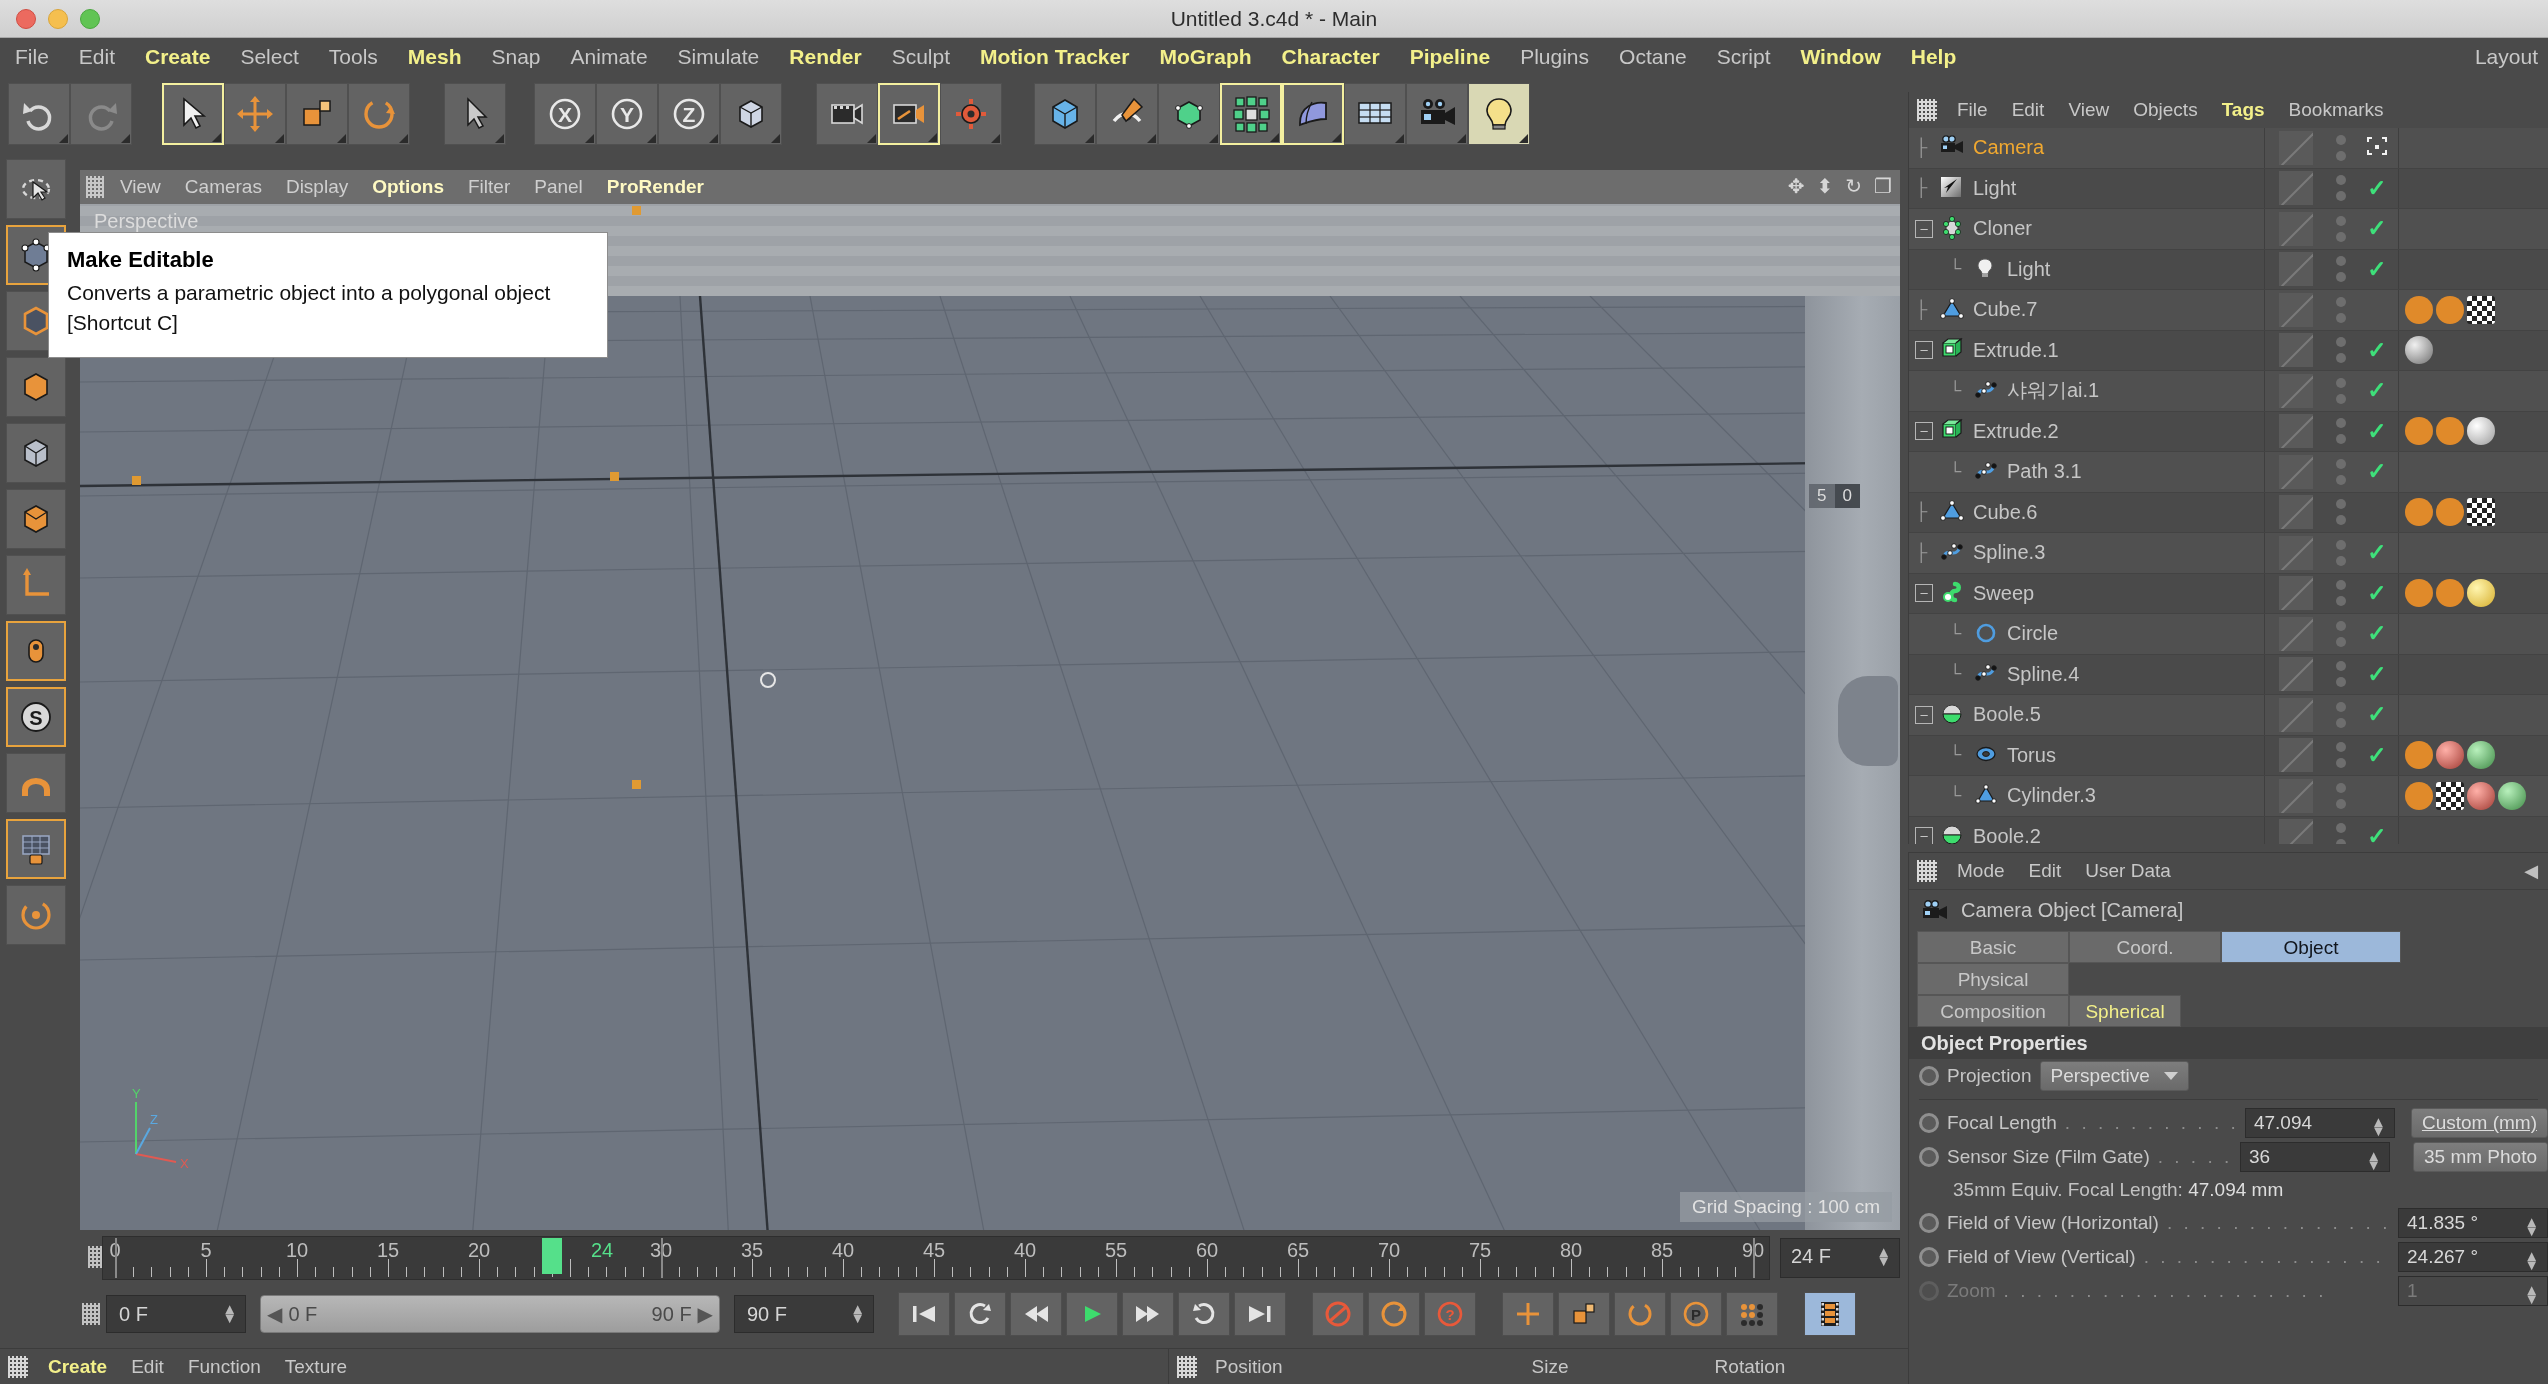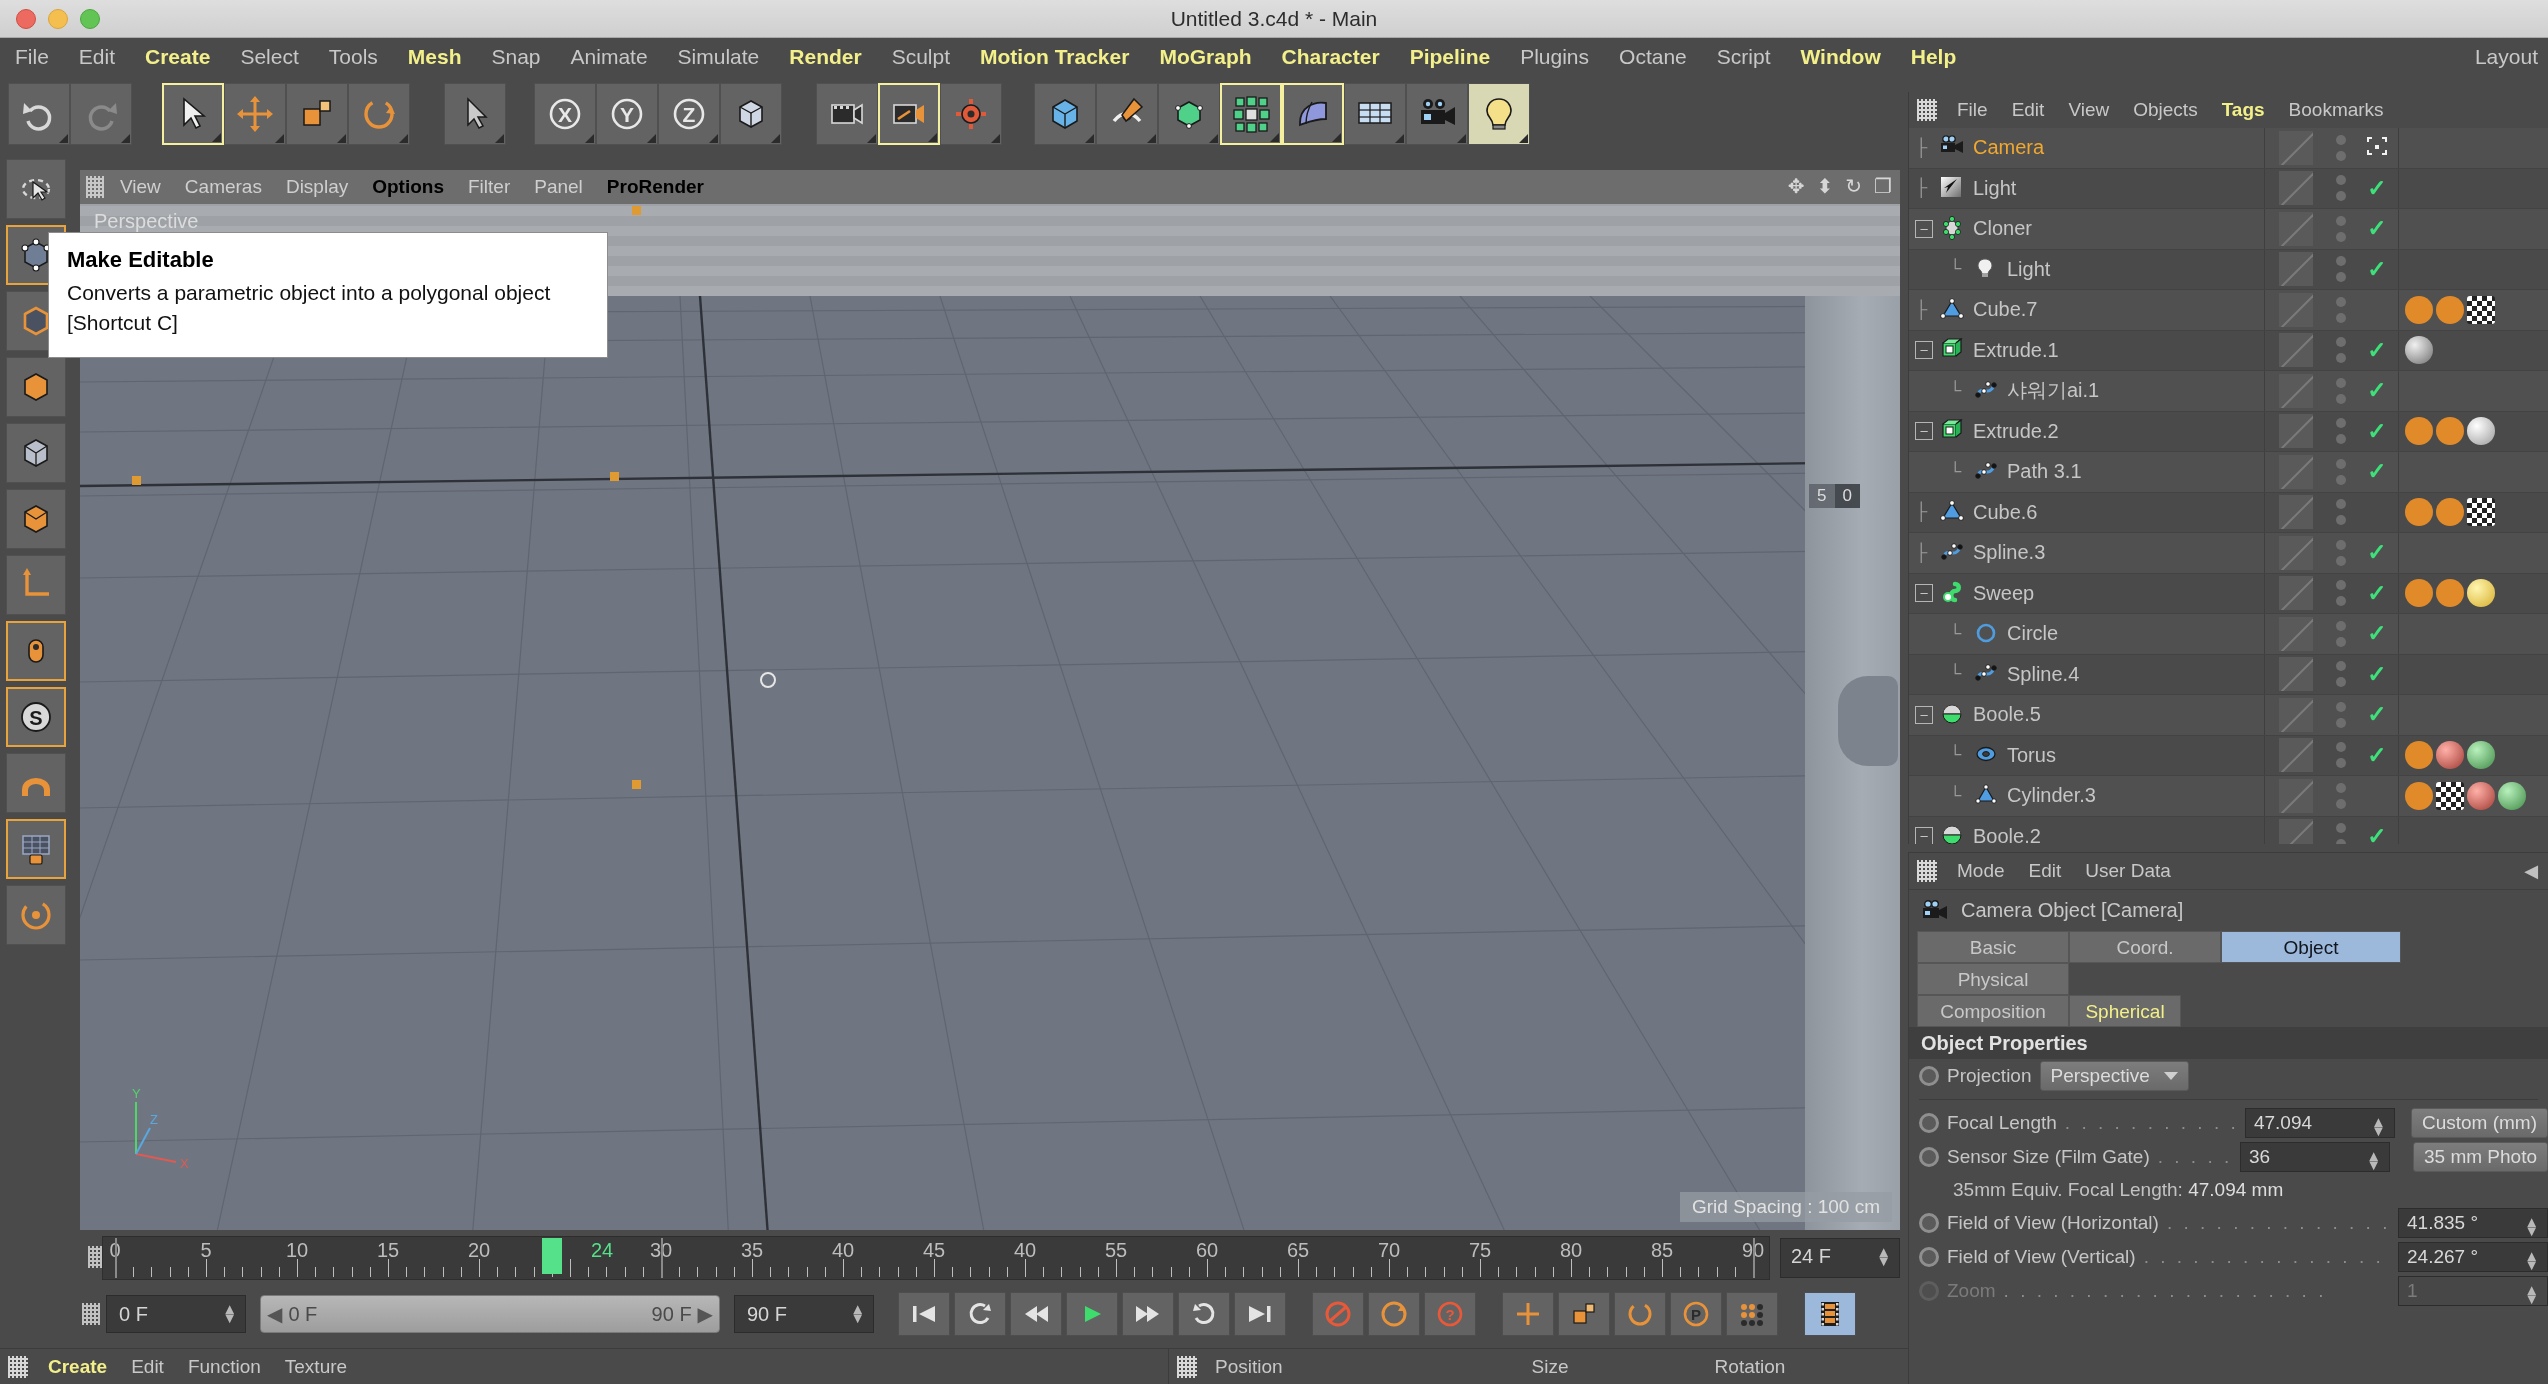--- a/index.html
+++ b/index.html
@@ -80,21 +80,21 @@
   .viewport {
     position: absolute; left: 80px; top: 170px;
     width: 1820px; height: 1060px; background: #6f7681;
     overflow: hidden;
   }
   .vpmenubar {
     position: absolute; left: 0; top: 0; width: 100%; height: 34px;
     background: #6d6d6d; display: flex; align-items: center; z-index: 6;
   }
   .vpmi { font-size: 19px; color: #cfcfcf; padding: 0 12px; line-height: 34px; }
-  .vpmi.hl { color: #000000; font-weight: bold; }
+  .vpmi.hl { color: #fef9c3; font-weight: bold; }
   .vp-hatch {
     width: 18px; height: 22px; margin-left: 6px; margin-right: 4px;
     background-image:
       repeating-linear-gradient(0deg,#d8d8d8 0 2px,transparent 2px 4px),
       repeating-linear-gradient(90deg,#d8d8d8 0 2px,transparent 2px 4px);
     background-size: 4px 4px; opacity: .85;
   }
   .vp-axis-icons {
     position: absolute; right: 8px; top: 4px; display: flex; gap: 12px; z-index: 7;
   }
@@ -1554,21 +1554,21 @@
             <span>Perspective</span>
             <span class="caret"></span>
           </span>
         </div>
         <div class="pdiv"></div>
         <div class="prow">
           <span class="pradio"></span>
           <span class="plabel">Focal Length</span>
           <span class="pdots">. . . . . . . . . . . . . . . . . . . .</span>
           <span class="pfield"><span>47.094</span><span class="spin">▲<br>▼</span></span>
-          <span class="pdrop" style="margin-left:8px;">
+          <span class="pdrop" style="margin-left:8px;text-decoration:underline;">
             <span>Custom (mm)</span>
           </span>
         </div>
         <div class="prow">
           <span class="pradio"></span>
           <span class="plabel">Sensor Size (Film Gate)</span>
           <span class="pdots">. . . . . . . . . . . . . . . . . . . .</span>
           <span class="pfield"><span>36</span><span class="spin">▲<br>▼</span></span>
           <span class="pdrop" style="margin-left:15px;">
             <span>35 mm Photo</span>

